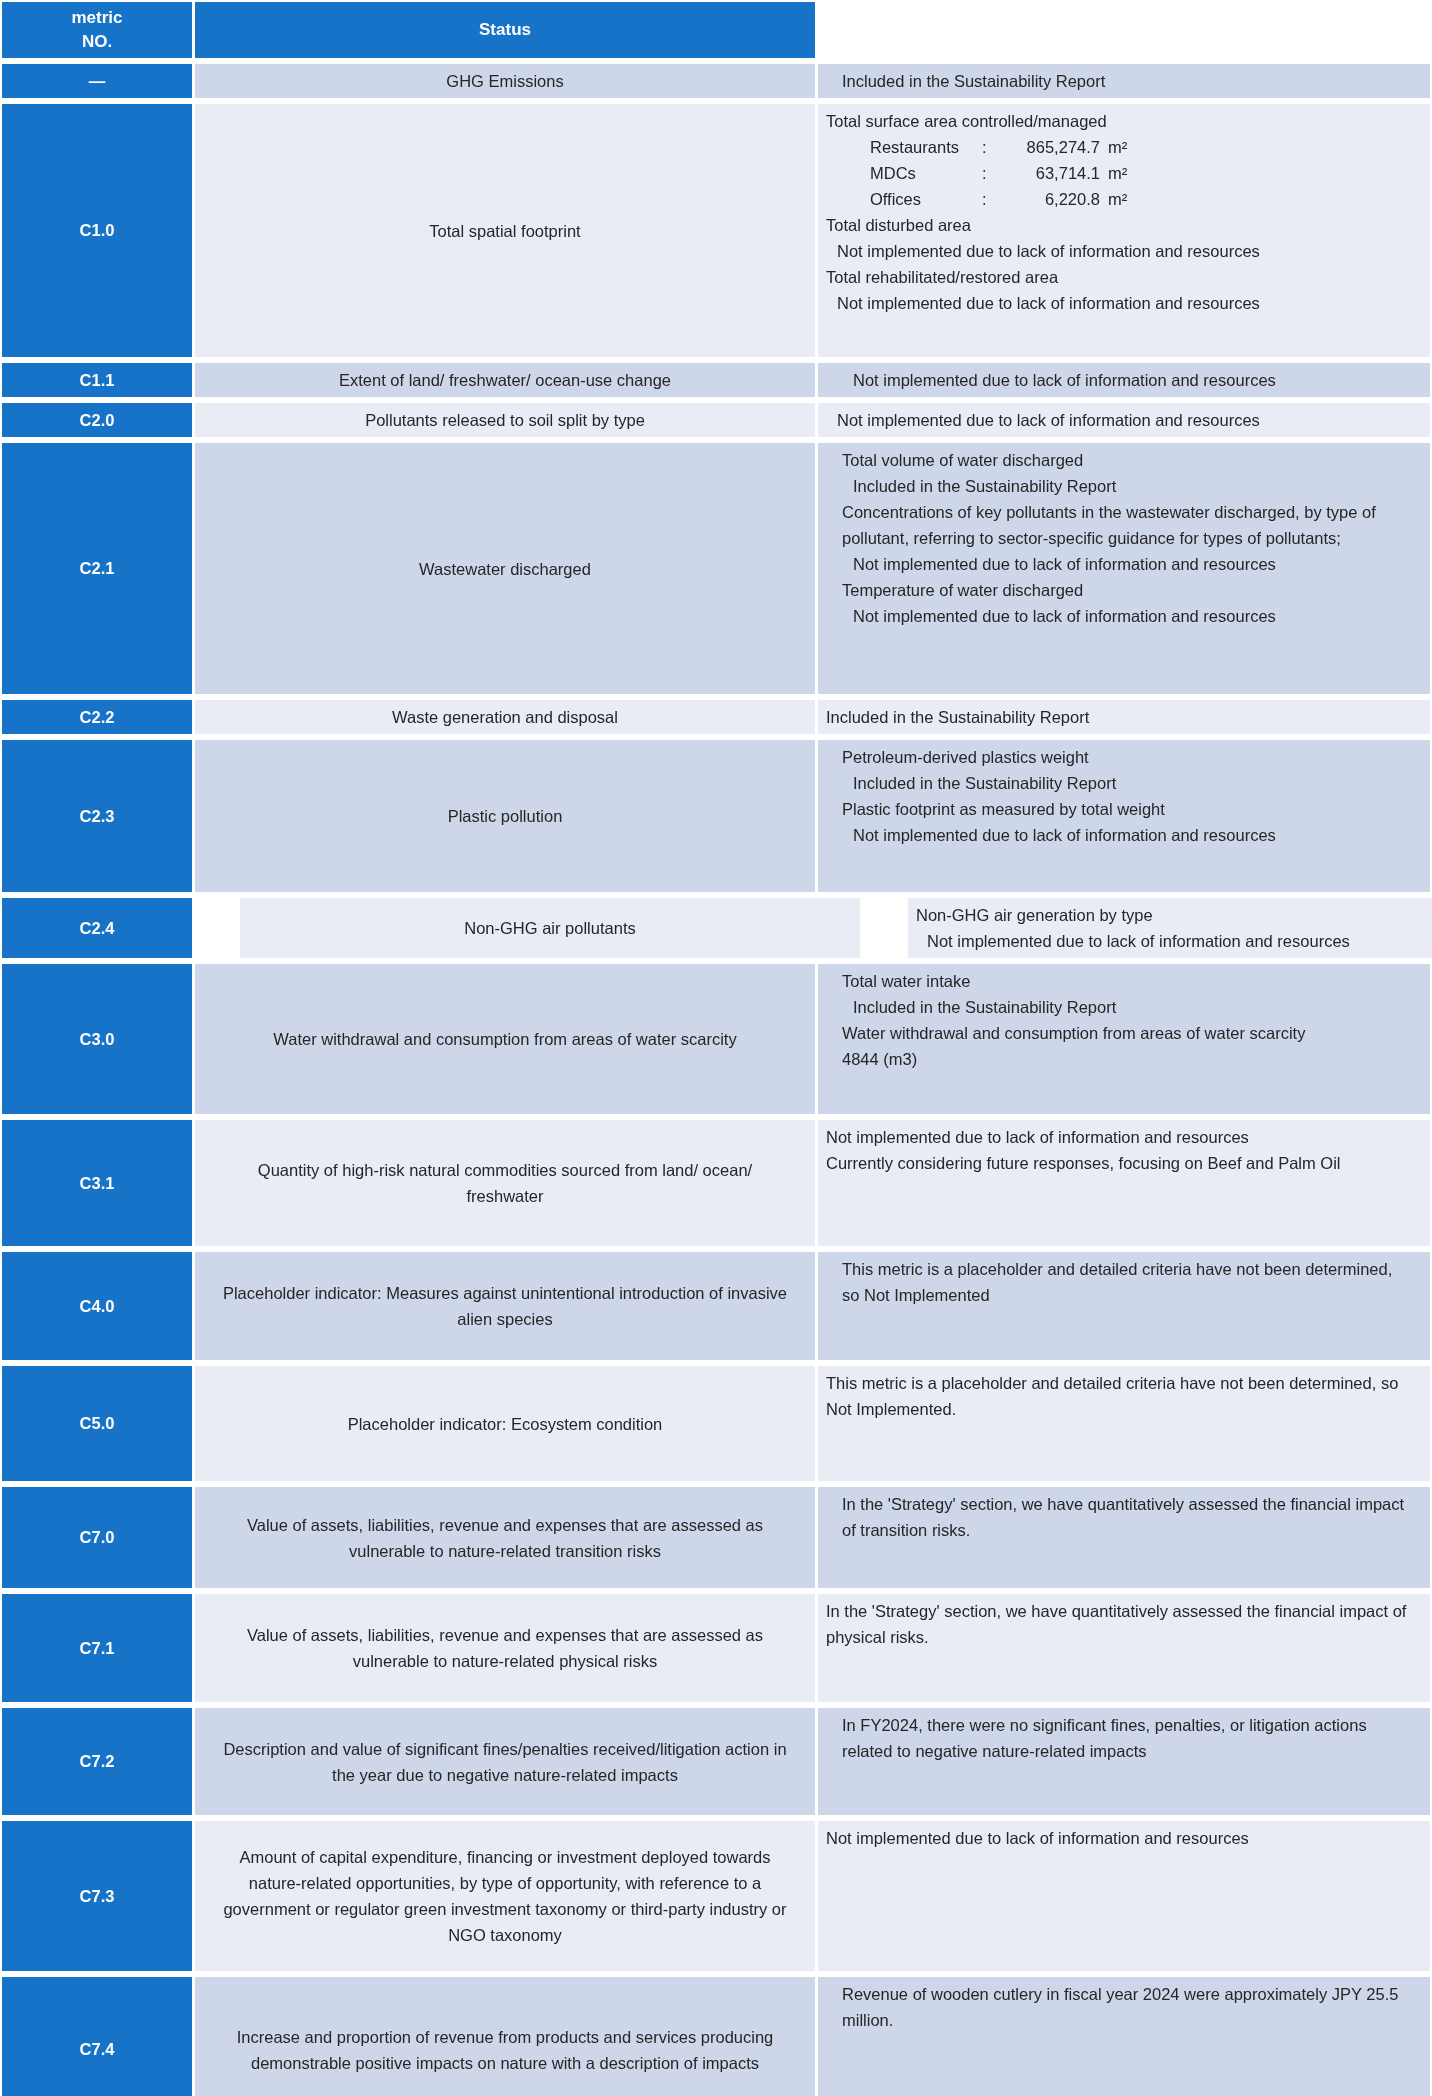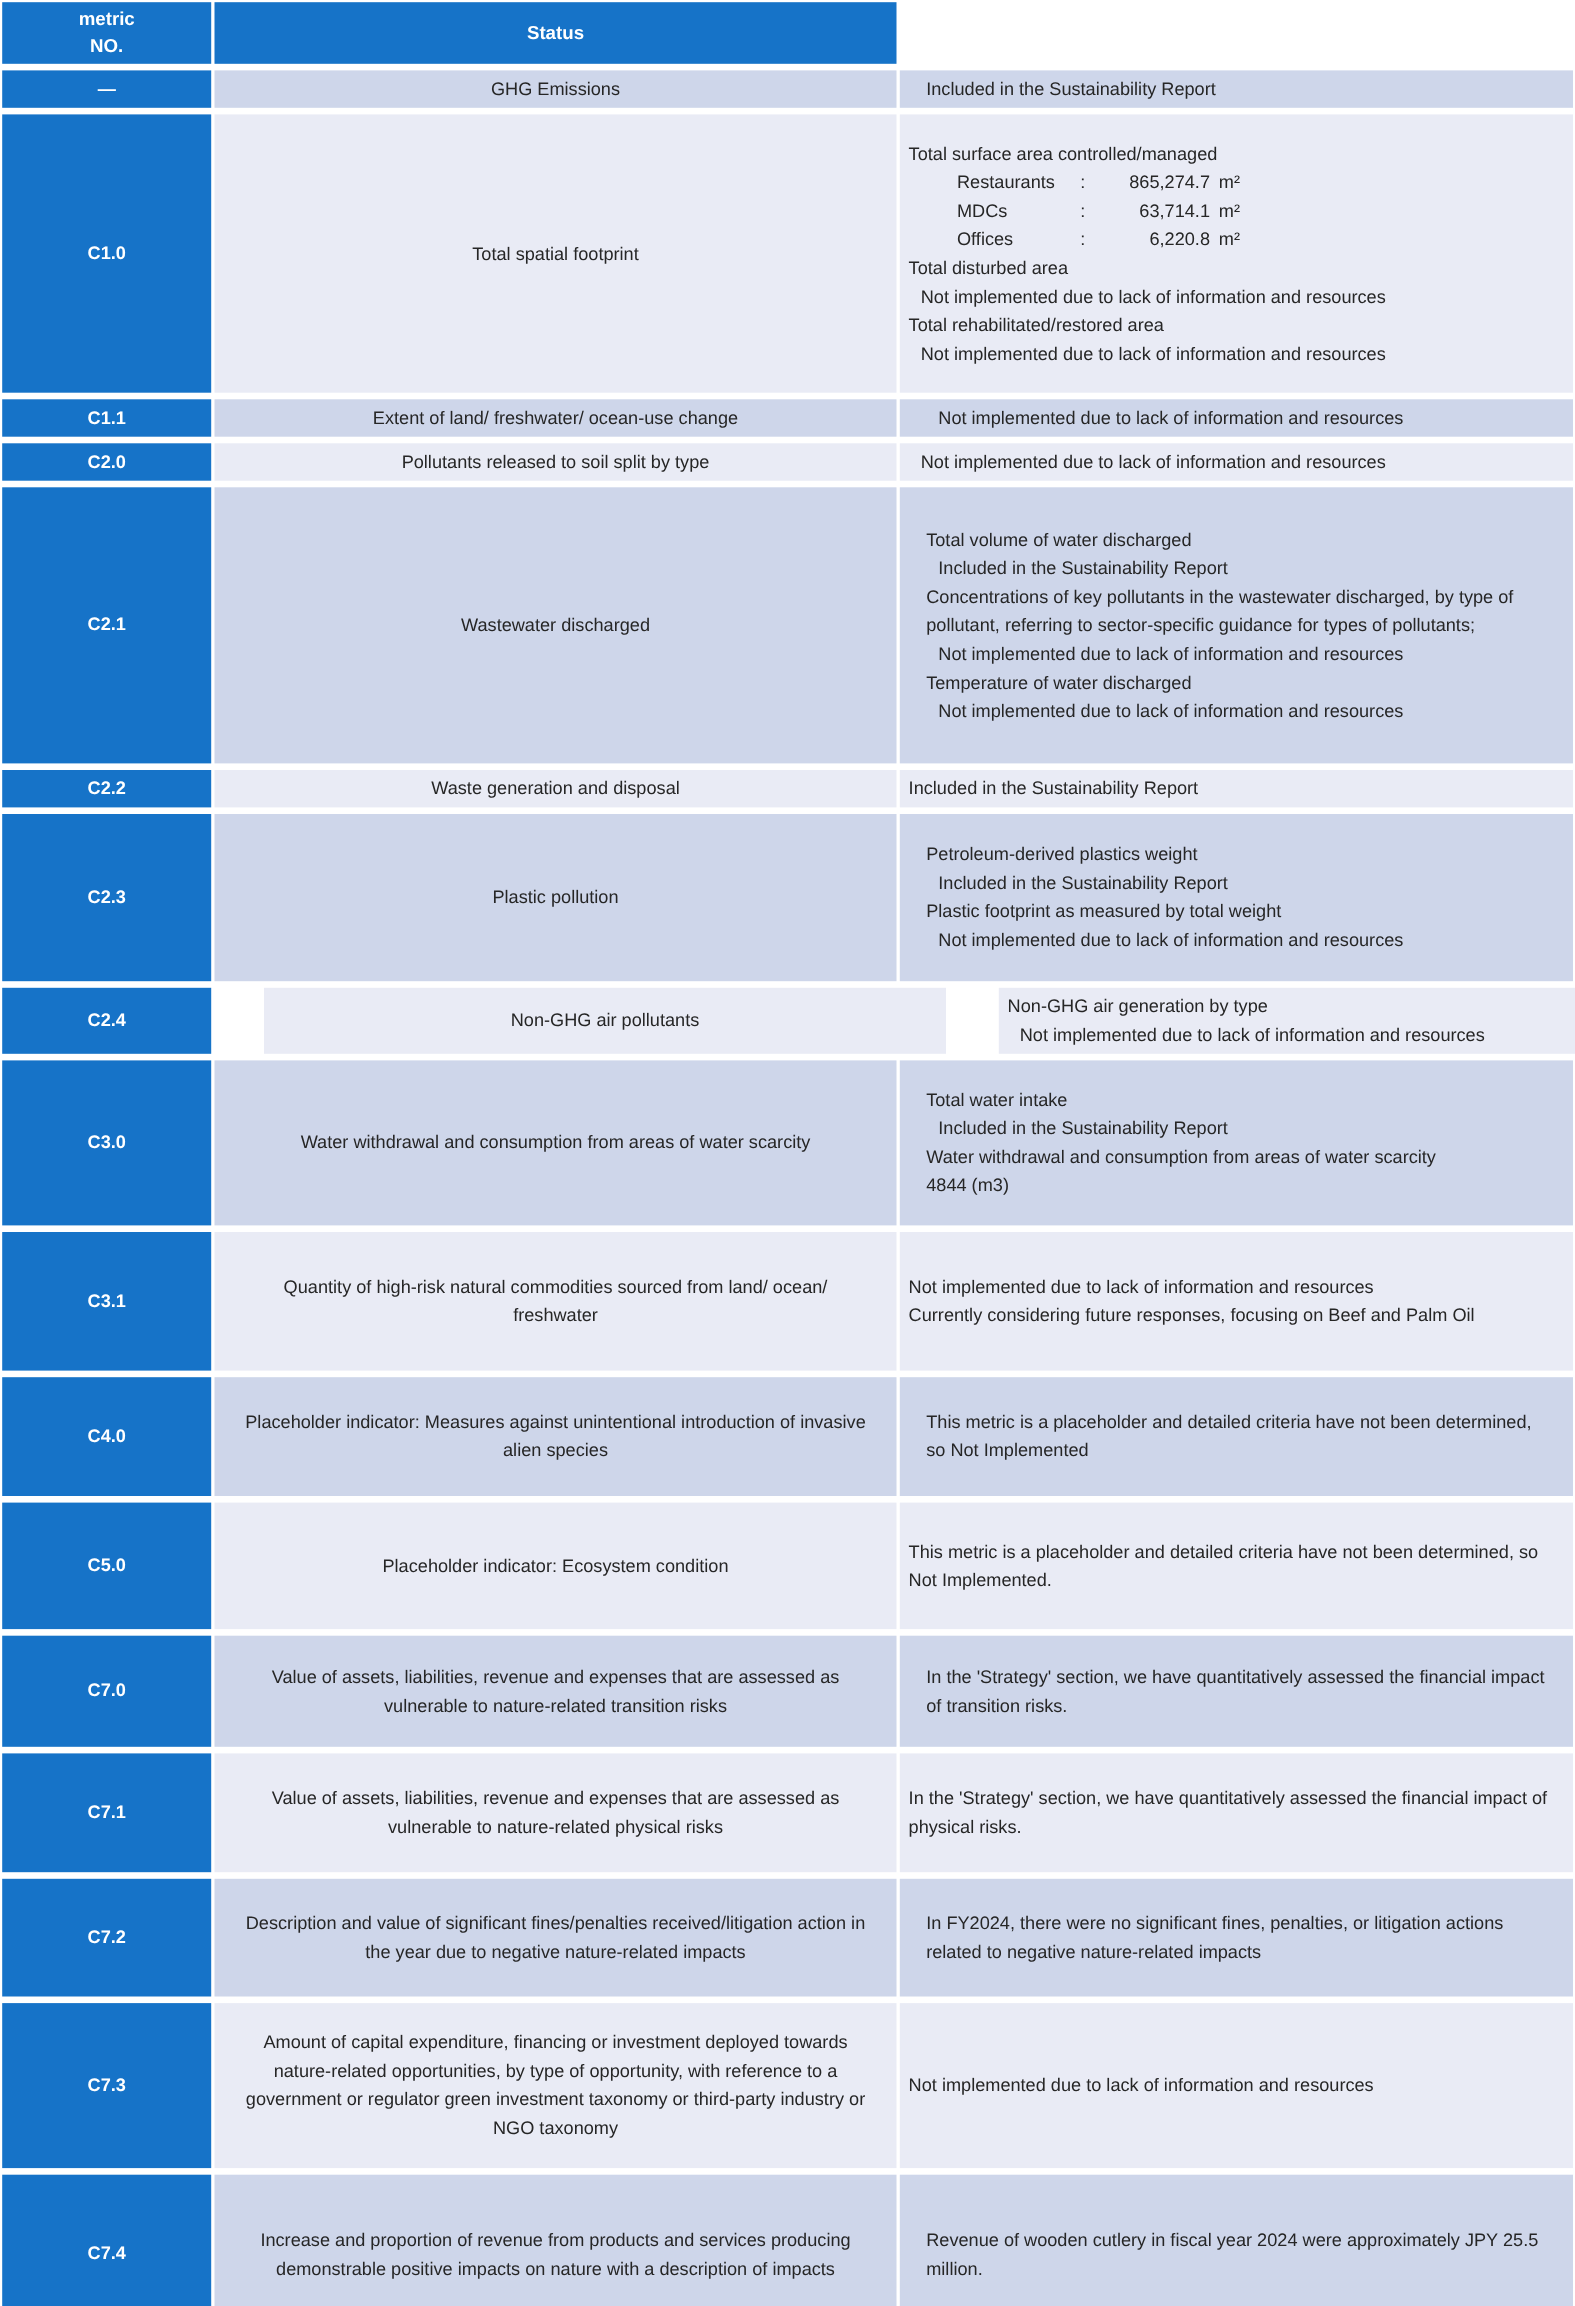--- a/index.html
+++ b/index.html
@@ -54,21 +54,20 @@
     align-items:center;
     justify-content:center;
     text-align:center;
     padding:4px 24px;
     font-size:16.5px;
     line-height:26px;
   }
   .status-cell{
     display:flex;
     flex-direction:column;
-    justify-content:center;
     padding:4px 16px 4px 8px;
     font-size:16.5px;
     line-height:26px;
   }
   .line{white-space:normal;}
   .line.indent-0{padding-left:0;}
   .line.indent-1{padding-left:11px;}
   .line.kv{display:flex;padding-left:44px;}
   .kv-label{width:112px;}
   .kv-colon{width:16px;}

